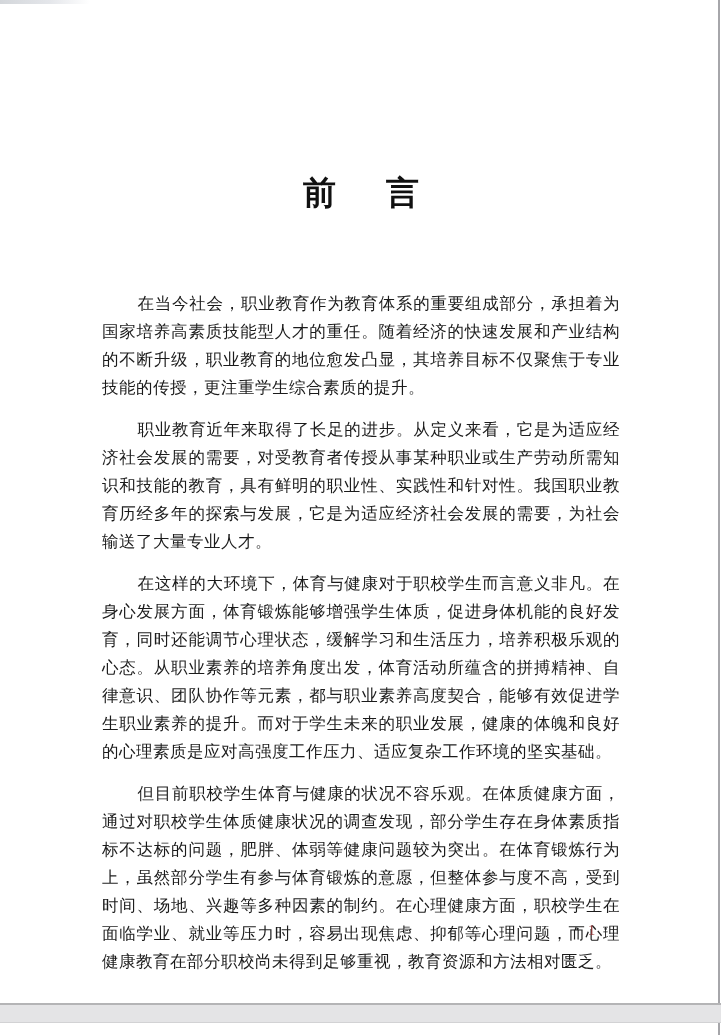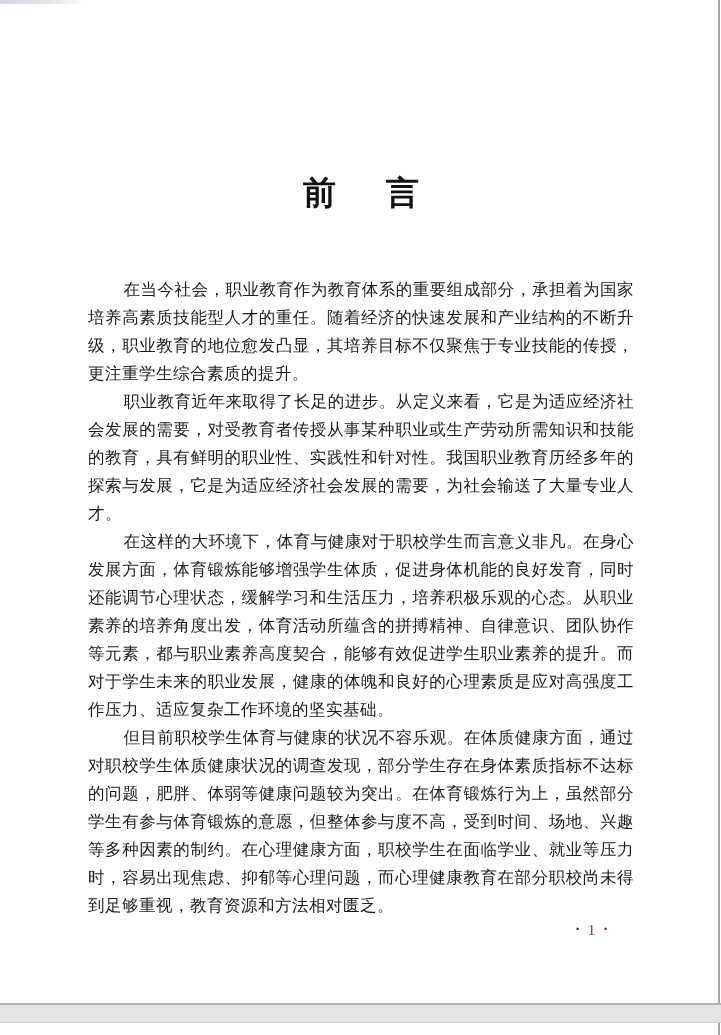--- a/index.html
+++ b/index.html
@@ -48,21 +48,21 @@
     display:flex;justify-content:center;gap:50px;
     font-size:33px;font-weight:bold;line-height:1.1;
     color:#111;
   }
   .content{
     position:absolute;left:88px;top:276px;width:546px;
     font-size:16.5px;line-height:28px;letter-spacing:0.5px;
     text-align:justify;
   }
   .content p{
-    margin:0;padding:0;
+    margin:14px;padding:0;
     text-indent:2.15em;
   }
   .footer{
     position:absolute;top:921px;right:113px;
     display:inline-flex;align-items:center;gap:8px;
     font-size:15px;line-height:18px;
   }
   .footer .dot{color:#222;font-weight:bold;font-size:14px;}
   .footer .num{color:var(--page-number-accent);}
 </style>

